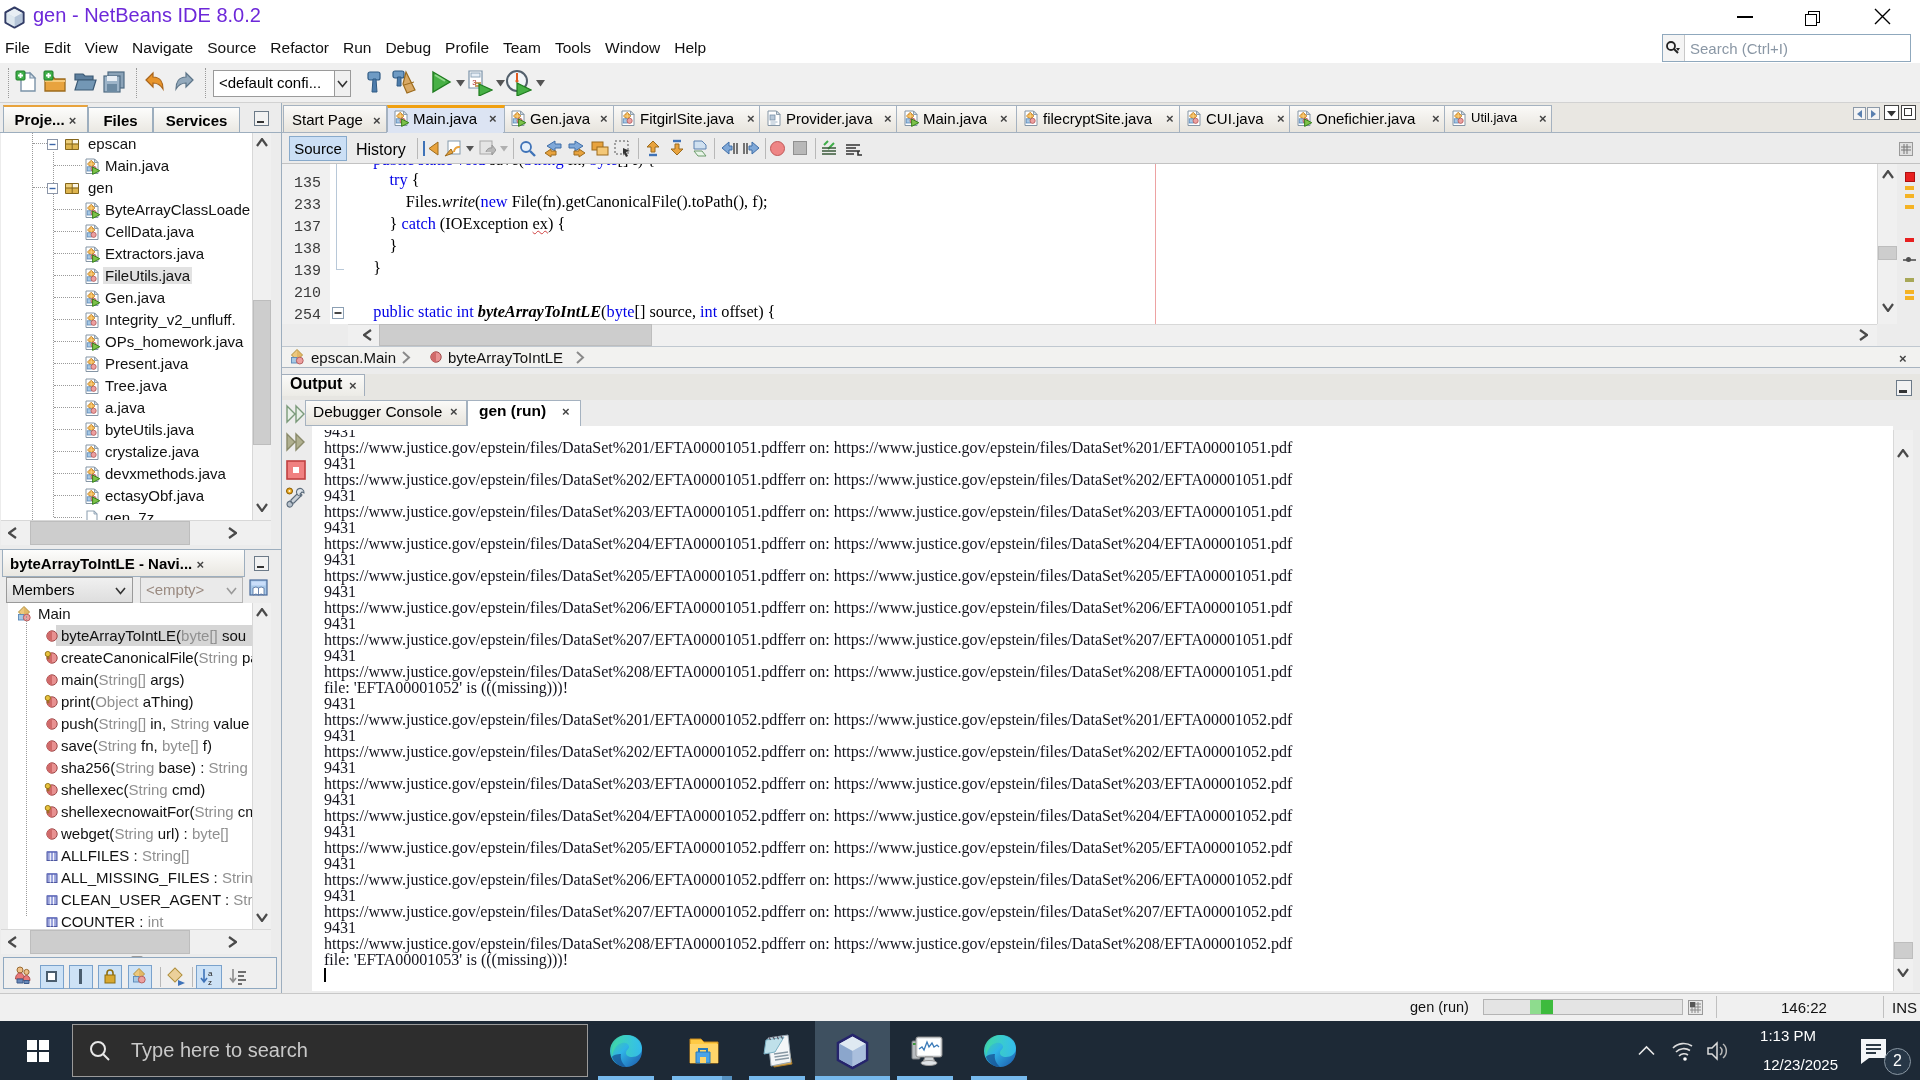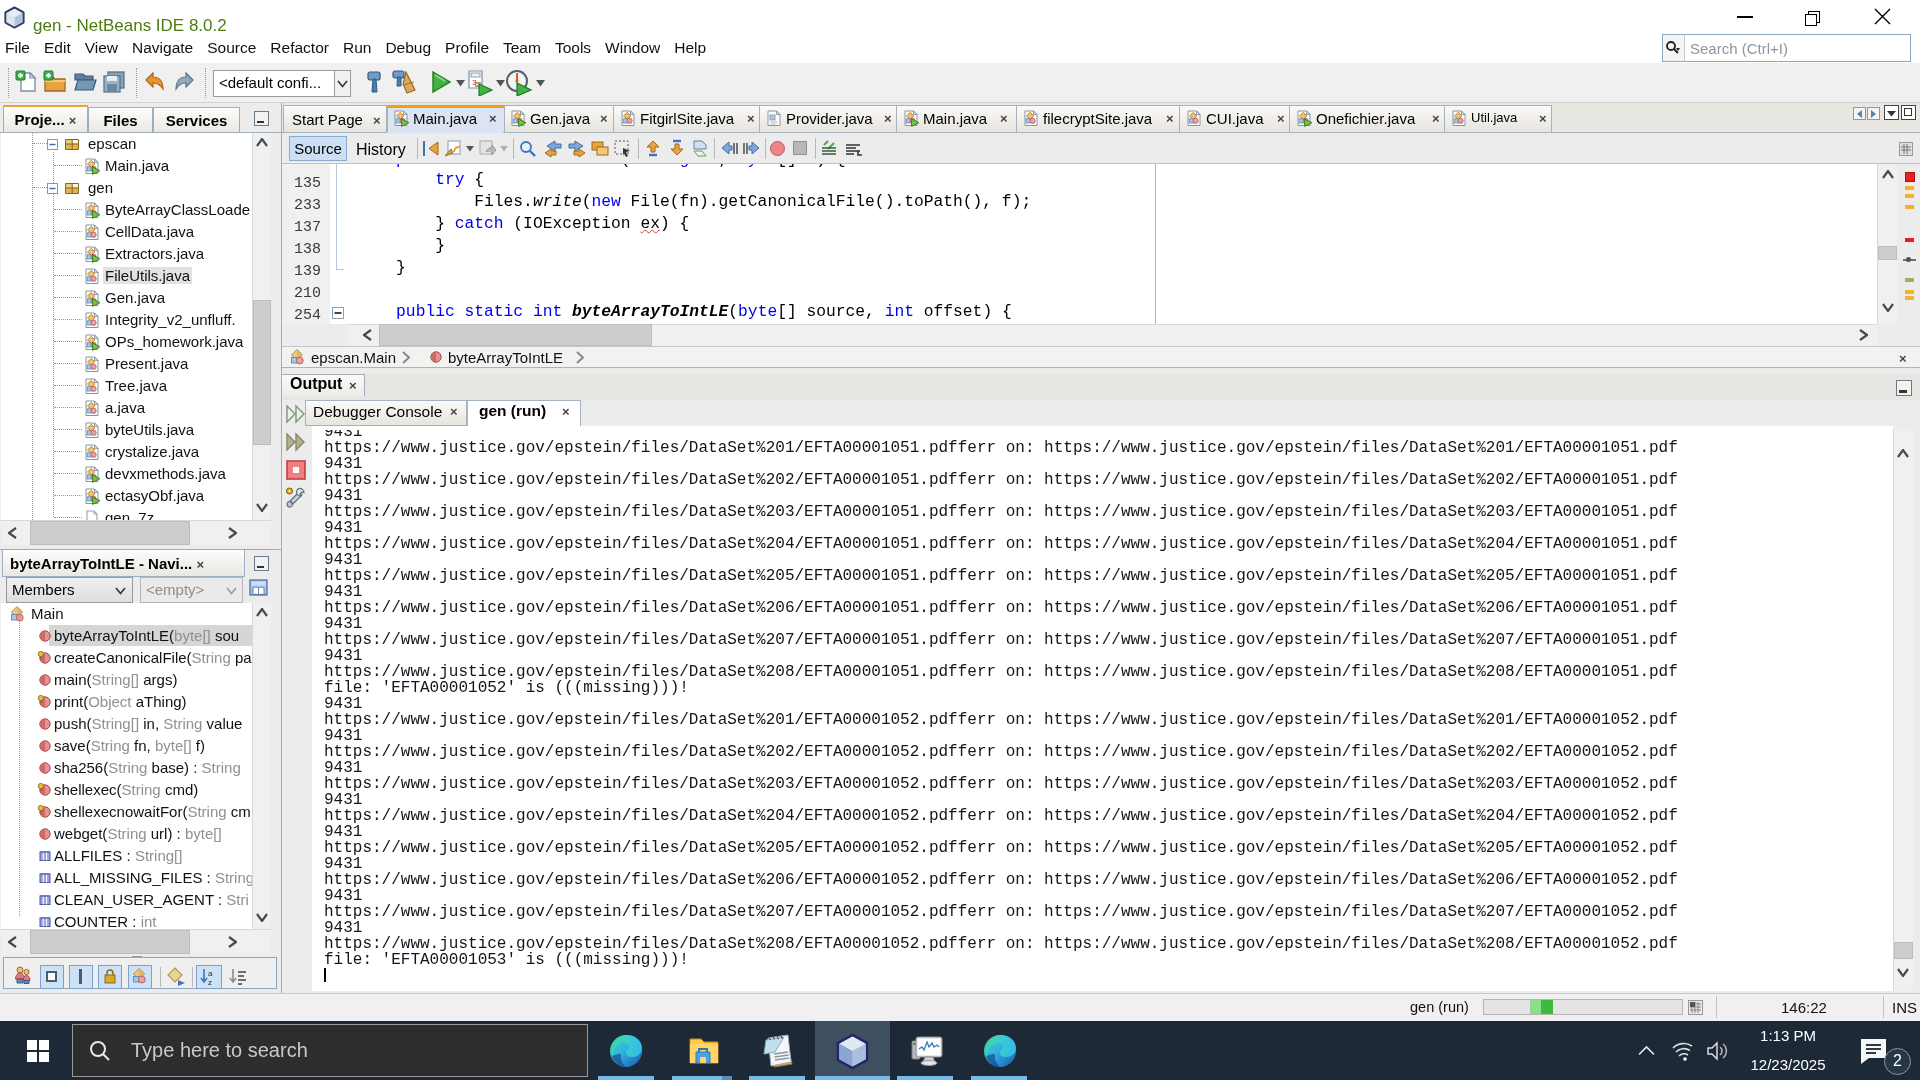--- a/index.html
+++ b/index.html
@@ -1,18 +1,18 @@
 <!DOCTYPE html>
 <html><head>
 <meta charset="utf-8">
 <style>
 html,body{margin:0;padding:0}
 #s{position:relative;width:1920px;height:1080px;background:#ececec;font-family:"Liberation Sans",sans-serif;overflow:hidden}
 .a{position:absolute}
-.mono{font-family:Liberation Mono, monospace}
+.mono{font-family:Liberation Serif, serif}
 .b{font-weight:bold}
 .tabL{box-sizing:border-box;border:1px solid #9daebe;border-bottom:none;background:linear-gradient(#fdfdfc,#e9e7e1);font-weight:bold;font-size:15px;color:#000;text-align:center}
 .etab{box-sizing:border-box;border:1px solid #a5b2c0;border-left:none;background:linear-gradient(#fbfaf8,#e7e4dd);font-size:15px;color:#000}
 .x{color:#444;font-size:13px;font-weight:bold}
 .sb{background:#f0f0f0}
 .thumb{background:#cdcdcd;border:1px solid #bdbdbd;box-sizing:border-box}
 .trow{position:absolute;height:22px;font-size:15px;color:#111;white-space:nowrap}
 .kw{color:#0000e6}
 .gray{color:#909090}
 .dotv{border-left:1px dotted #9a9a9a}
@@ -23,21 +23,21 @@
 <body>
 <div id="s">
 
 <div class="a" style="left:0;top:0;width:1920px;height:35px;background:#fff"></div>
 <svg class="a" style="left:3px;top:6px" width="23" height="23" viewBox="0 0 23 23">
       <path d="M11.5 1.5 L20.5 6.5 V16.5 L11.5 21.5 L2.5 16.5 V6.5 Z" fill="#cfdce8" stroke="#323c66" stroke-width="2.2" stroke-linejoin="round"></path>
       <path d="M3.5 7 L11.5 11.3 L19.5 7 L11.5 2.8 Z" fill="#e8eef4"></path>
       <path d="M11.5 11.3 V20.7 L19.5 16.2 V7 Z" fill="#b4c4d8"></path>
       <path d="M11.5 11.3 V20.7 L3.5 16.2 V7 Z" fill="#dce6ee"></path>
     </svg>
-<div class="a" style="left:33px;top:16px;font-size:17px;color:#4d7c0f">gen - NetBeans IDE 8.0.2</div>
+<div class="a" style="left:33px;top:4px;font-size:20px;color:#6d28d9">gen - NetBeans IDE 8.0.2</div>
 <div class="a" style="left:1737px;top:16px;width:16px;height:2px;background:#000"></div>
 <div class="a" style="left:1808px;top:11px;width:10px;height:10px;border:1.4px solid #000"></div>
 <div class="a" style="left:1805px;top:14px;width:10px;height:10px;border:1.4px solid #000;background:#fff"></div>
 <svg class="a" style="left:1874px;top:8px" width="17" height="17" viewBox="0 0 17 17">
       <path d="M1 1 L16 16 M16 1 L1 16" stroke="#000" stroke-width="1.4"></path>
     </svg>
 
 <div class="a" style="left:0;top:35px;width:1920px;height:28px;background:#fff"></div>
 <div class="a" style="left:-2px;top:39px;height:22px;display:flex;font-size:15.5px;color:#111">
 <div style="padding:0 7px">File</div>
@@ -353,21 +353,21 @@
 <svg class="a" style="left:226px;top:587px" width="11" height="8" viewBox="0 0 11 8">
       <path d="M1 1 L5.5 6.5 L10 1" fill="none" stroke="#9a9a9a" stroke-width="1.6"></path>
     </svg>
 <svg class="a" style="left:248px;top:578px" width="21" height="21" viewBox="0 0 21 21">
       <rect x="2" y="2" width="17" height="15" fill="#a8c8e8" stroke="#4a6a9a" stroke-width="1.2"></rect>
       <rect x="3.5" y="3.5" width="14" height="4" fill="#cadefa"></rect>
       <path d="M5 10 q3-2 5.5 0 q2.5-2 5.5 0 v7 q-3-2-5.5 0 q-2.5-2-5.5 0 z" fill="#fff" stroke="#4a6a9a" stroke-width="0.8"></path>
       <path d="M10.5 10 v7" stroke="#4a6a9a" stroke-width="0.8"></path>
     </svg>
 
-<div class="a" style="left:1px;top:603px;width:251px;height:326px;background:#fff;overflow:hidden">
+<div class="a" style="left:8px;top:603px;width:251px;height:326px;background:#fff;overflow:hidden">
   <svg style="position:absolute;left:8px;top:3px" width="16" height="16">
         <use href="#cls"></use>
       </svg>
   <div class="trow" style="left:30px;top:0;line-height:22px">Main</div>
   <div style="position:absolute;left:48px;top:22px;width:203px;height:21px;background:#d6d6d6"></div>
   <div class="dotv" style="position:absolute;left:18px;top:13px;height:300px"></div>
   <svg style="position:absolute;left:36px;top:25px" width="16" height="16">
         <use href="#meth"></use>
       </svg>
   <div class="trow" style="left:53px;top:22px;line-height:22px">byteArrayToIntLE(<span class="gray">byte[]</span> sou</div>
@@ -904,19 +904,19 @@
       <path d="M2 8 A15 15 0 0 1 21 6" fill="none" stroke="#dcdcdc" stroke-width="1.6"></path>
       <path d="M5 12 A11 11 0 0 1 19 10.5" fill="none" stroke="#dcdcdc" stroke-width="1.6"></path>
       <path d="M8 16 A7 7 0 0 1 17 15" fill="none" stroke="#dcdcdc" stroke-width="1.6"></path>
       <circle cx="14" cy="19" r="1.8" fill="#fff"></circle>
     </svg>
 <svg class="a" style="left:1706px;top:1040px" width="24" height="22" viewBox="0 0 24 22">
       <path d="M2 8 h4 l5-5 v16 l-5-5 H2 z" fill="none" stroke="#dcdcdc" stroke-width="1.5"></path>
       <path d="M14 7 a5 5 0 0 1 0 8 M17 4 a9 9 0 0 1 0 14" fill="none" stroke="#b8b8b8" stroke-width="1.5"></path>
     </svg>
 <div class="a" style="left:1738px;top:1027px;width:100px;text-align:center;font-size:15px;color:#fff">1:13 PM</div>
-<div class="a" style="left:1738px;top:1056px;width:100px;text-align:center;font-size:15px;color:#fff">12/23/2025</div>
+<div class="a" style="left:1738px;top:1056px;width:100px;text-align:right;font-size:15px;color:#fff">12/23/2025</div>
 <svg class="a" style="left:1858px;top:1036px" width="31" height="30" viewBox="0 0 31 30">
       <path d="M3 3 h25 v19 h-17 l-8 6 z" fill="#f4f6f8"></path>
       <path d="M8 9 h15 M8 13 h15 M8 17 h10" stroke="#2d3a46" stroke-width="1.8"></path>
     </svg>
 <div class="a" style="left:1884px;top:1048px;width:27px;height:27px;border-radius:50%;background:#273747;border:1.5px solid #8a97a3;box-sizing:border-box;color:#fff;font-size:16px;text-align:center;line-height:24px">2</div>
 </div>
 
 </body></html>

